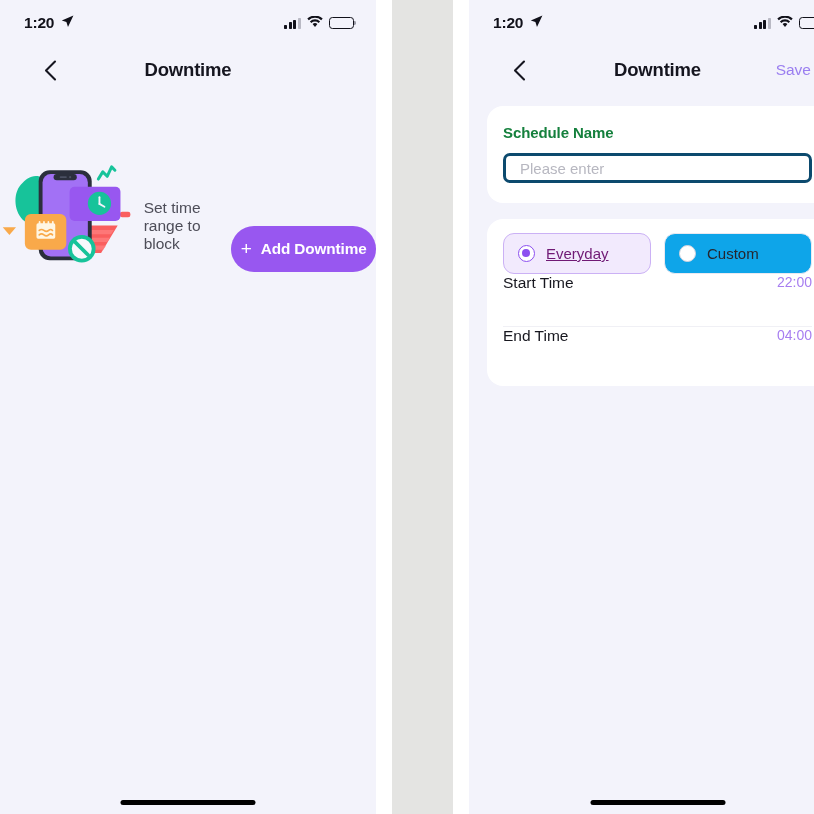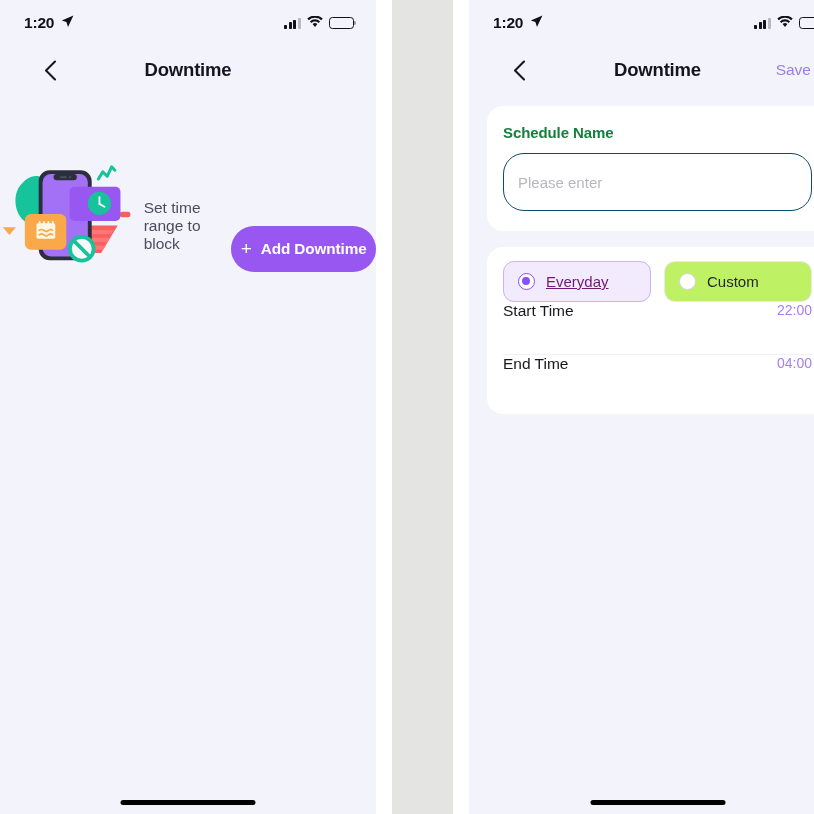--- a/index.html
+++ b/index.html
@@ -139,23 +139,23 @@
   .card + .card { margin-top: 16px; }
   .field-label {
     font-size: 15px;
     font-weight: bold;
     color: #15803d;
     letter-spacing: -0.1px;
   }
   .text-input {
     margin-top: 12px;
     width: 100%;
-    height: 58px;
-    border: 1px solid #0c4a6e;
-    border-radius: 21px;
+    height: 30px;
+    border: 3px solid #0c4a6e;
+    border-radius: 7px;
     background: #ffffff;
     padding: 0 14px;
     font-size: 15px;
     color: #1a1a22;
     font-family: "Liberation Sans", sans-serif;
     outline: none;
   }
   .text-input::placeholder { color: #b7b7c0; }
 
   .mode-card { padding: 14px 16px 8px 16px; }
@@ -163,21 +163,21 @@
   .seg {
     flex: 1;
     height: 41px;
     border-radius: 11px;
     display: flex;
     align-items: center;
     gap: 11px;
     padding-left: 14px;
     cursor: pointer;
     border: 1px solid #e9e9f1;
-    background: #bef264;
+    background: #0ea5e9;
     font-size: 15px;
     color: #26262e;
   }
   .seg.active {
     background: #f2eafd;
     border-color: #cbb1f5;
     color: #701a75;
     text-decoration: underline;
   }
   .radio {

